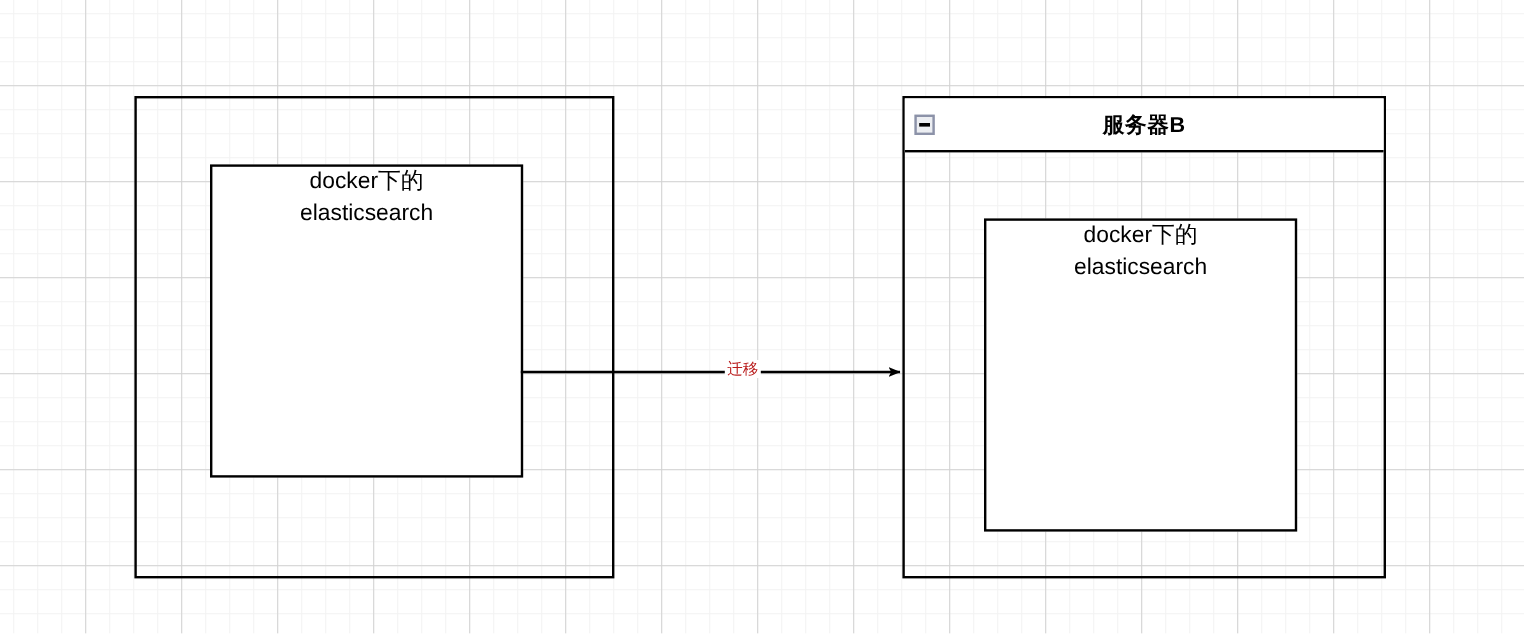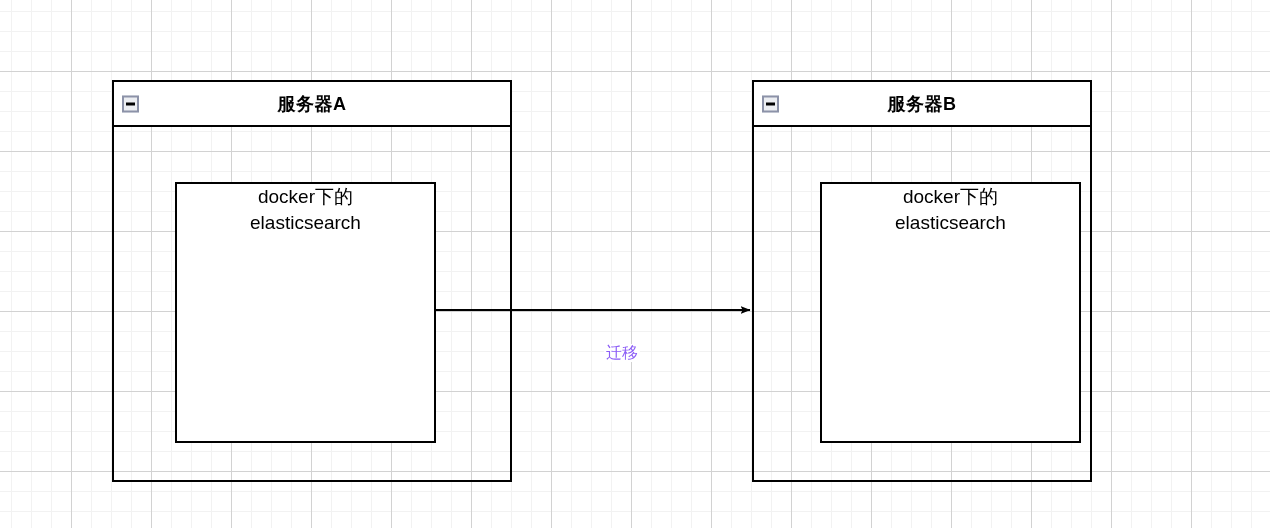--- a/index.html
+++ b/index.html
@@ -103,51 +103,44 @@
     left: 0;
     top: 0;
     width: 1270px;
     height: 528px;
     pointer-events: none;
   }
 
   .edge-label {
     position: absolute;
     background: #ffffff;
-    font-size: 16px;
-    color: #8b5cf6;
+    font-size: 13px;
+    color: #b91c1c;
     line-height: 1;
     padding: 1px 2px;
     white-space: nowrap;
-    margin-top: 44px;
   }
 </style>
 </head>
 <body>
 
 <div id="canvas">
 
   <div class="container-node" style="left:112px; top:80px; width:400px; height:402px;">
 
-    <div class="container-header">
-      <div class="collapse-icon">
-        <span class="bar"></span>
-      </div>
-      <span class="container-title">服务器A</span>
-    </div>
 
     <div class="container-body">
       <div class="service-node" style="left:61px; top:55px; width:261px; height:261px;">
         <span class="service-label">docker下的
 elasticsearch</span>
       </div>
     </div>
   </div>
 
-  <div class="container-node" style="left:752px; top:80px; width:340px; height:402px;">
+  <div class="container-node" style="left:752px; top:80px; width:403px; height:402px;">
 
     <div class="container-header">
       <div class="collapse-icon">
         <span class="bar"></span>
       </div>
       <span class="container-title">服务器B</span>
     </div>
 
     <div class="container-body">
       <div class="service-node" style="left:66px; top:55px; width:261px; height:261px;">

